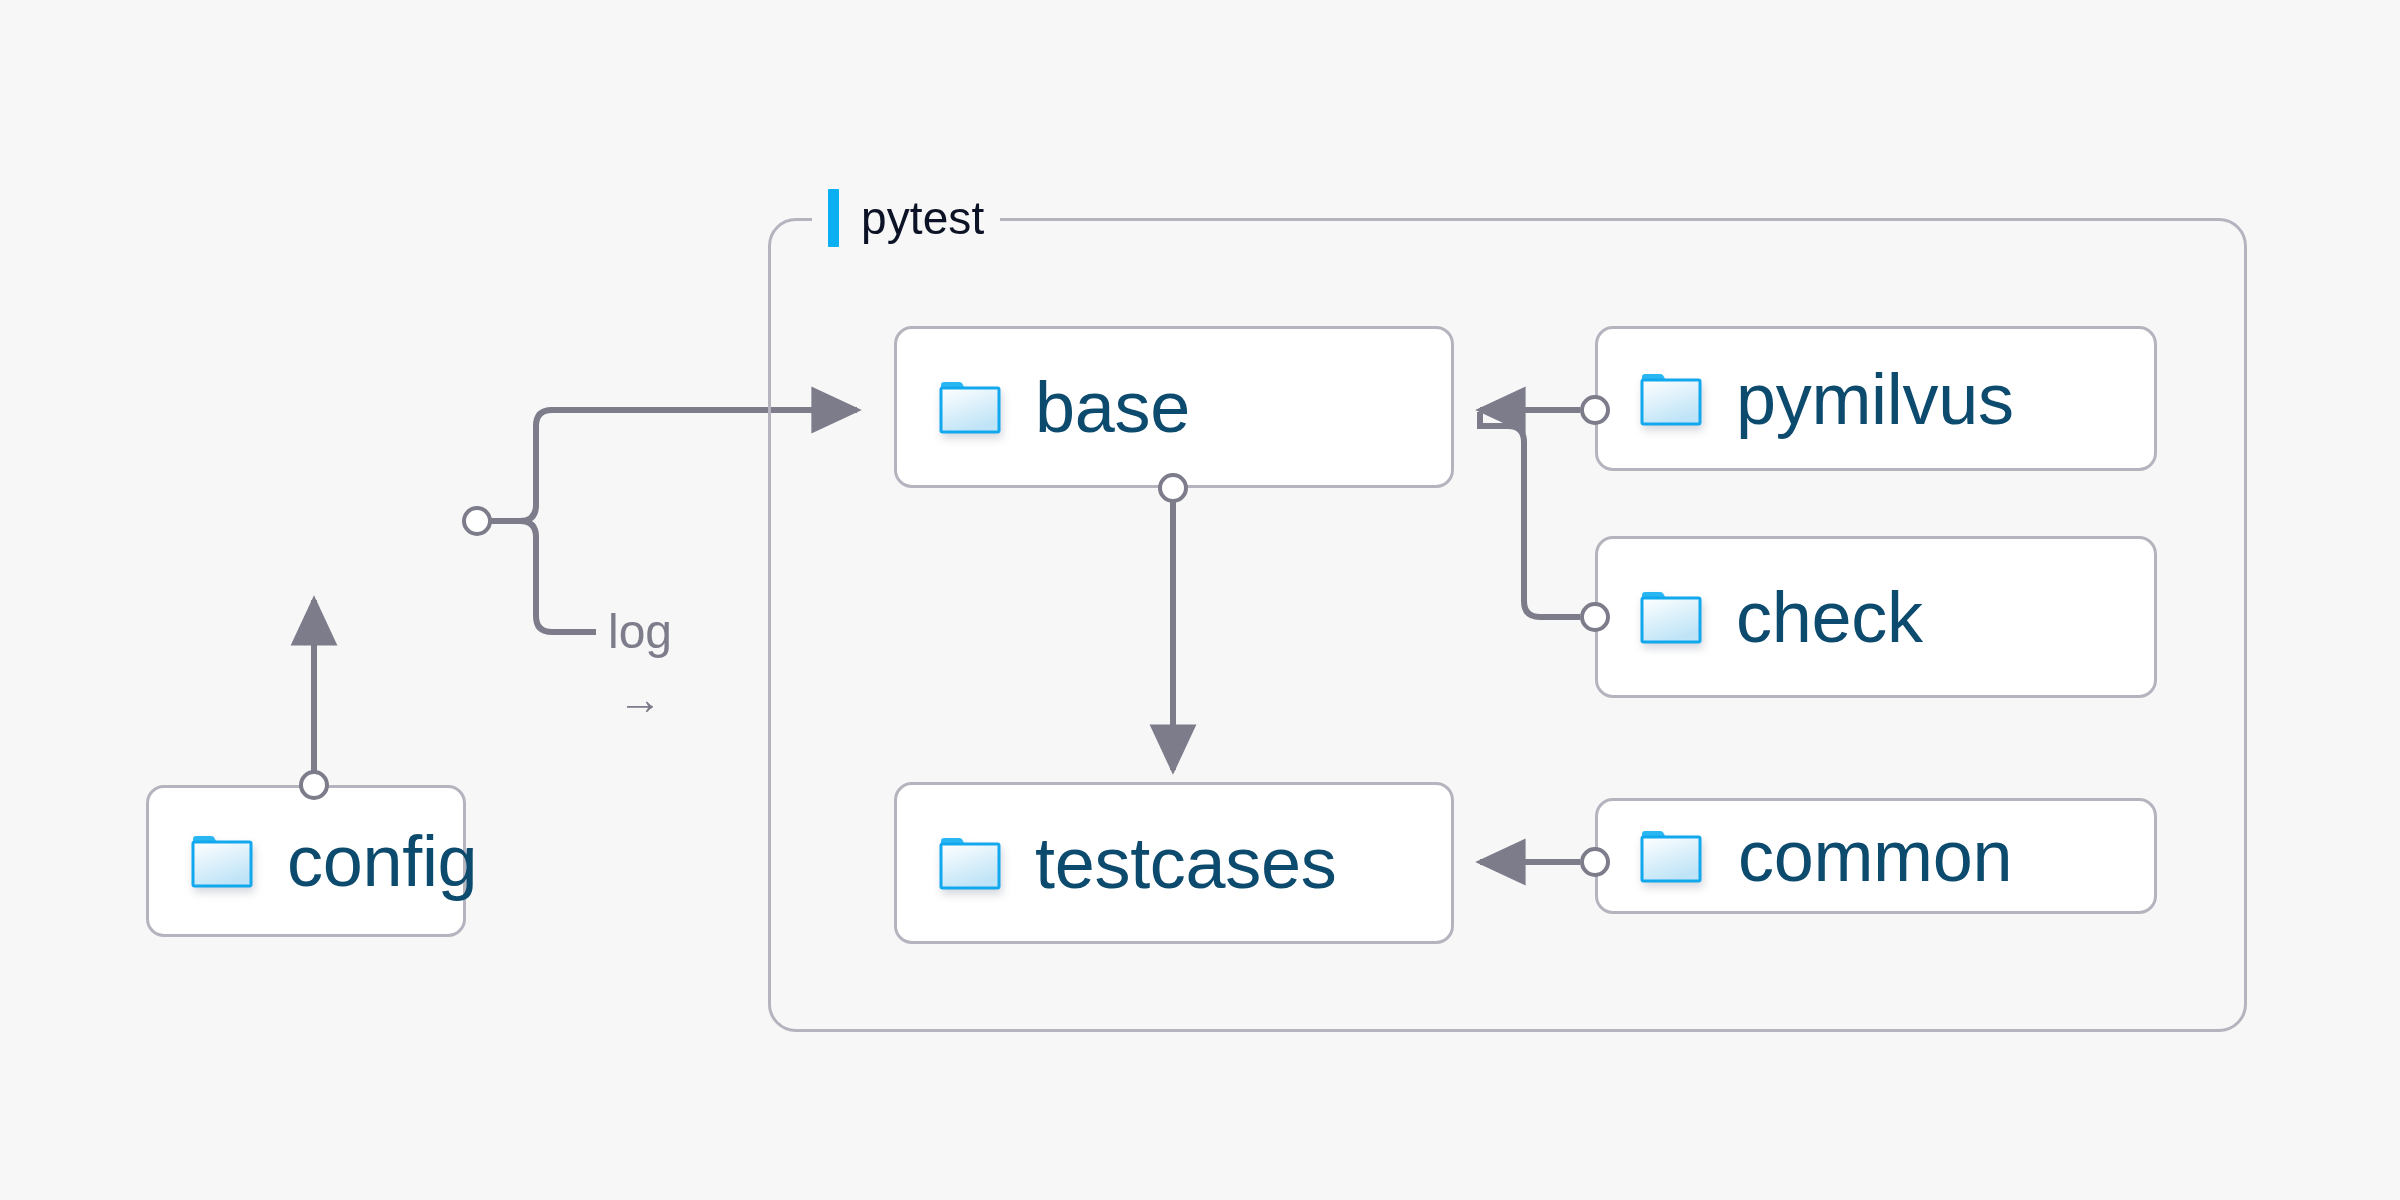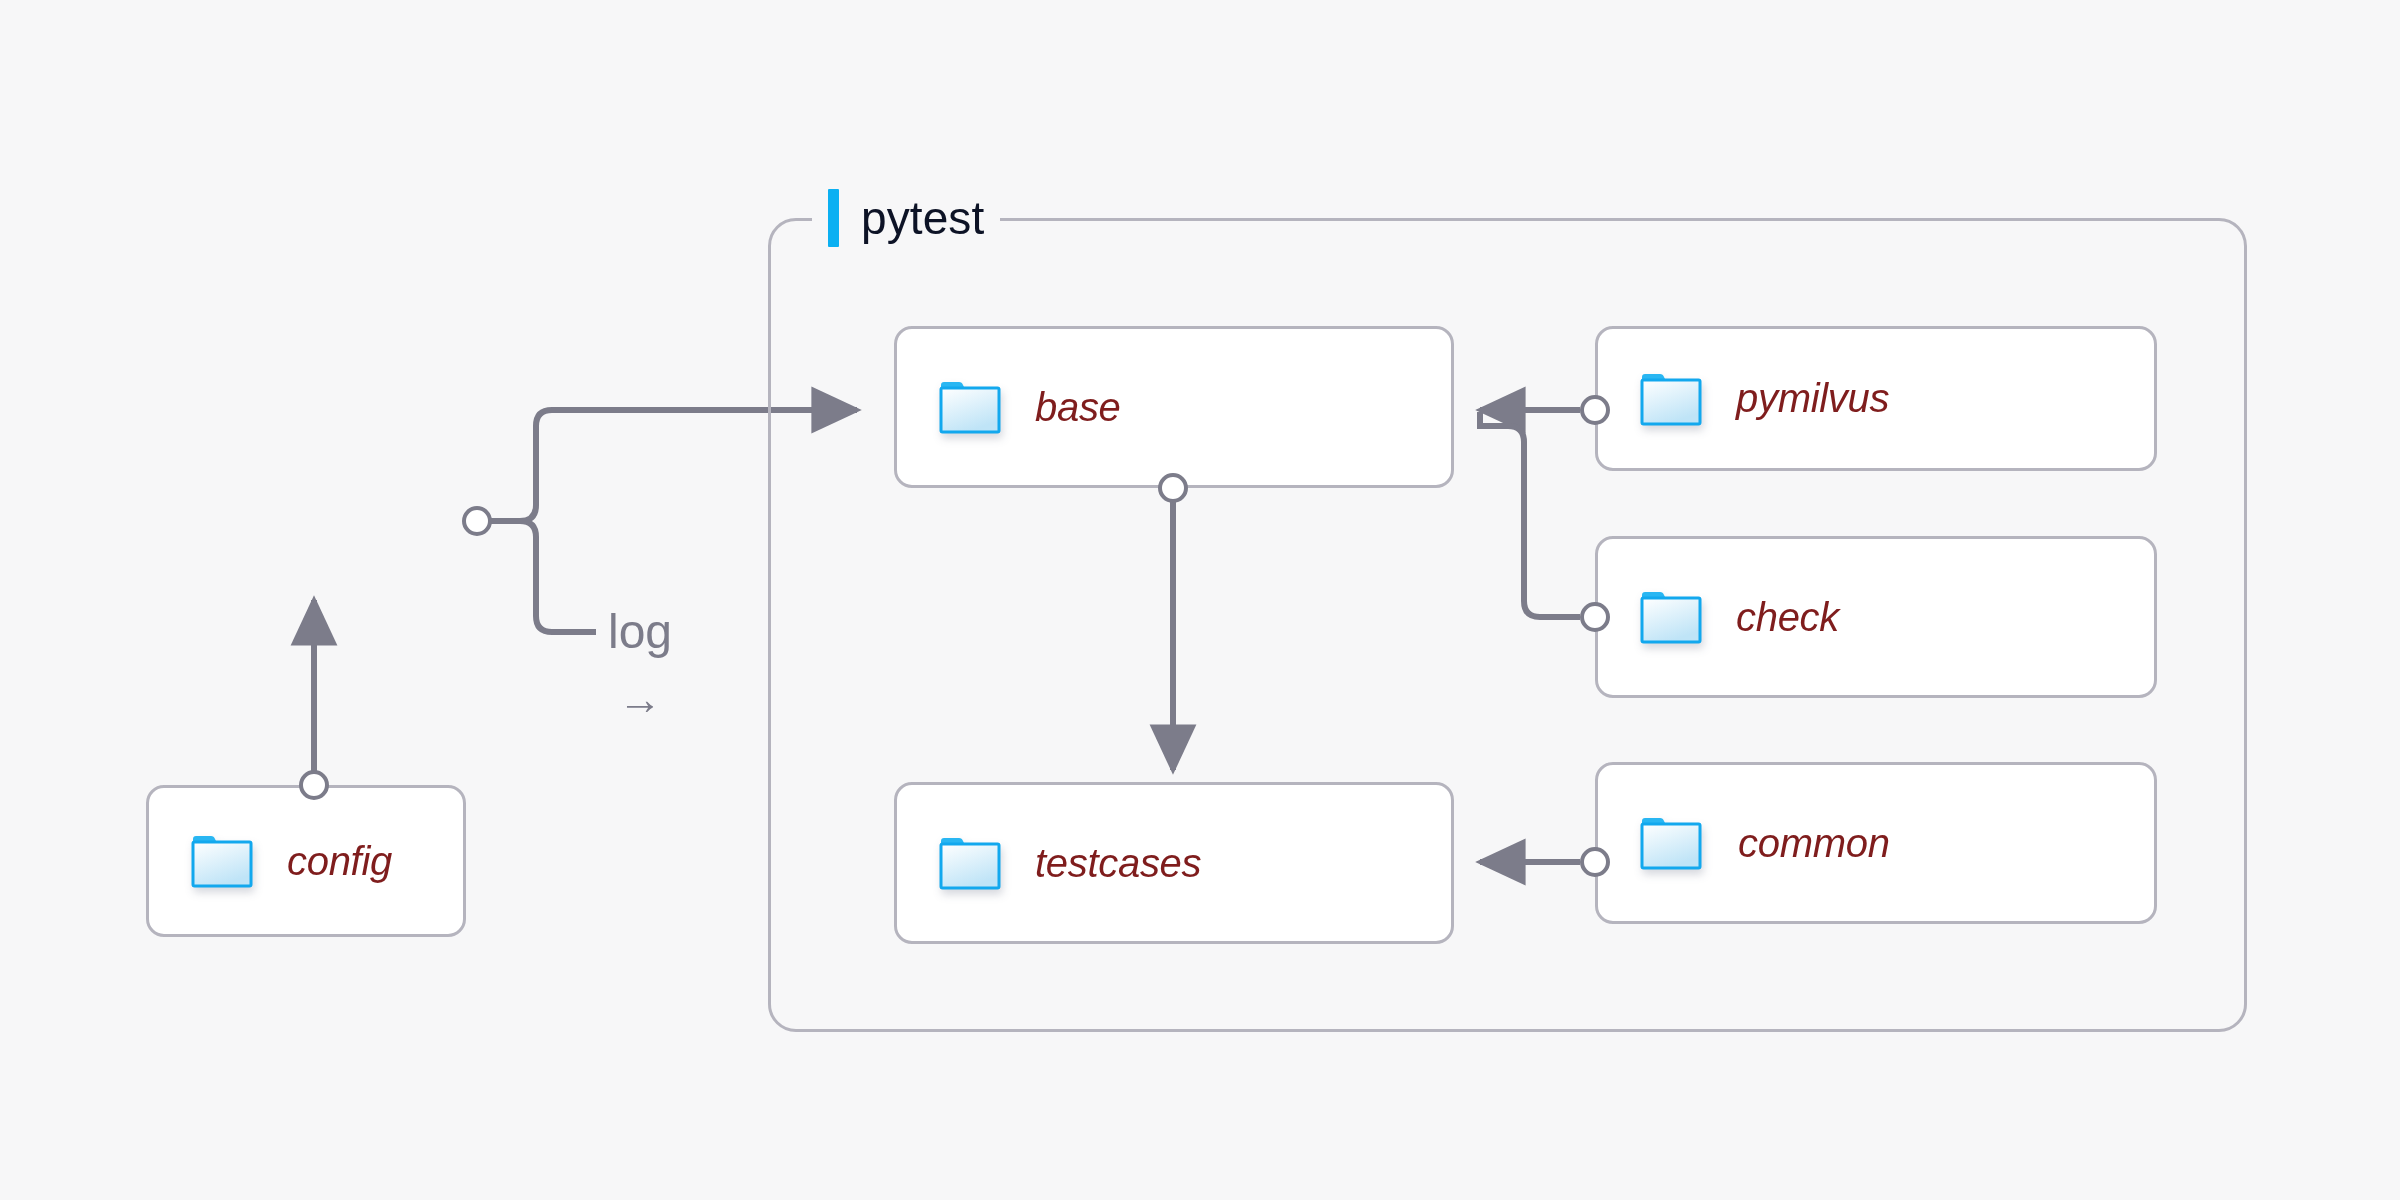--- a/index.html
+++ b/index.html
@@ -61,25 +61,24 @@
     box-sizing: border-box;
     background: #ffffff;
     border: 3px solid #b5b4be;
     border-radius: 18px;
     display: flex;
     align-items: center;
     padding-left: 42px;
     gap: 34px;
   }
   .node-label {
-    font-size: 40px;
-    color: #7f1d1d;
+    font-size: 72px;
+    color: #0c4a6e;
     letter-spacing: -0.3px;
     white-space: nowrap;
-    font-style: italic;
   }
   .folder-icon {
     flex: 0 0 auto;
     width: 62px;
     height: 54px;
     position: relative;
     filter: drop-shadow(2px 5px 4px rgba(30,40,70,0.18));
   }
 
   
@@ -226,21 +225,21 @@
           </linearGradient>
         </defs>
         <path d="M2,9 L2,5 Q2,2 5,2 L20,2 Q23,2 24,5 L26,9 Z" fill="#29b6f2"></path>
         <rect x="2" y="8" width="58" height="44" rx="1.5" fill="url(#fgrad-check)" stroke="#12a8ee" stroke-width="3"></rect>
       </svg>
     </span>
     <span class="node-label">check</span>
   </div>
   <div class="handle" style="left:1580px; top:602px;"></div>
 
-  <div class="node" style="left:1595px; top:762px; width:562px; height:162px;gap:36px;">
+  <div class="node" style="left:1595px; top:798px; width:562px; height:116px;gap:36px;">
     <span class="folder-icon">
       <svg viewBox="0 0 62 54" width="62" height="54">
         <defs>
           <linearGradient id="fgrad-common" x1="0" y1="0" x2="0.45" y2="1">
             <stop offset="0%" stop-color="#ffffff"></stop>
             <stop offset="100%" stop-color="#bfe4f7"></stop>
           </linearGradient>
         </defs>
         <path d="M2,9 L2,5 Q2,2 5,2 L20,2 Q23,2 24,5 L26,9 Z" fill="#29b6f2"></path>
         <rect x="2" y="8" width="58" height="44" rx="1.5" fill="url(#fgrad-common)" stroke="#12a8ee" stroke-width="3"></rect>

